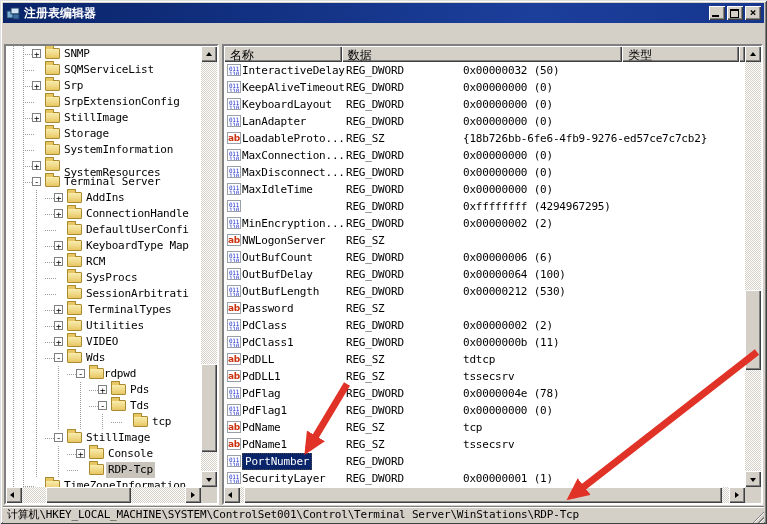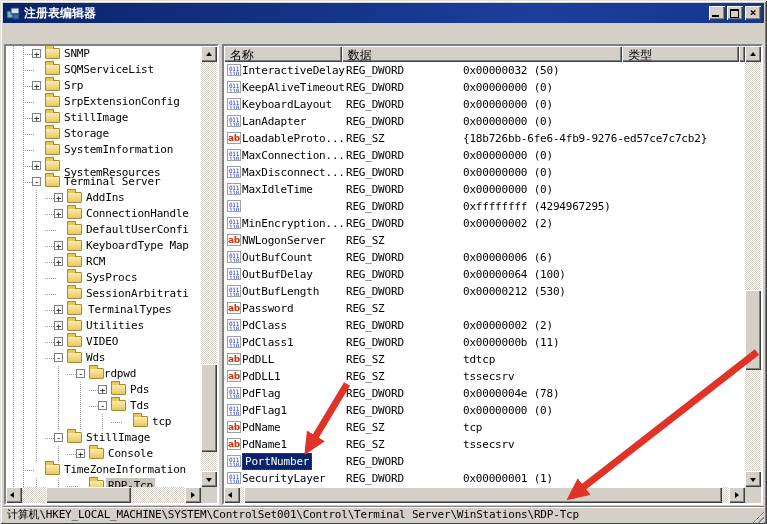--- a/index.html
+++ b/index.html
@@ -292,30 +292,30 @@
           </div>
           <div class="trow">
             <span class="guide" style="left: 30px;"></span>
             <span class="guide" style="left: 52px;"></span>
             <span class="hstub" style="left: 61px;"></span>
             <span class="expander" style="left: 70px;">+</span>
             <span class="folder" style="left: 83px;"></span>
             <span class="tlabel" style="left: 100px;">Console</span>
           </div>
           <div class="trow">
-            <span class="hstub" style="left: 17px;"></span>
-            <span class="folder" style="left: 39px;"></span>
-            <span class="tlabel" style="left: 56px;">TimeZoneInformation</span>
-          </div>
-          <div class="trow">
             <span class="guide" style="left: 30px;"></span>
             <span class="guide" style="left: 52px;"></span>
             <span class="hstub" style="left: 61px;"></span>
             <span class="folder" style="left: 83px;"></span>
             <span class="tlabel tsel" style="left: 100px;">RDP-Tcp</span>
+          </div>
+          <div class="trow">
+            <span class="hstub" style="left: 17px;"></span>
+            <span class="folder" style="left: 39px;"></span>
+            <span class="tlabel" style="left: 56px;">TimeZoneInformation</span>
           </div>
         </div>
       <div class="vscroll track">
         <span class="sbtn up" style="left:0;top:0">
             <i></i>
           </span>
         <span class="thumb" style="left:0;top:318px;width:16px;height:88px"></span>
         <span class="sbtn dn" style="left:0;bottom:0">
             <i></i>
           </span>

